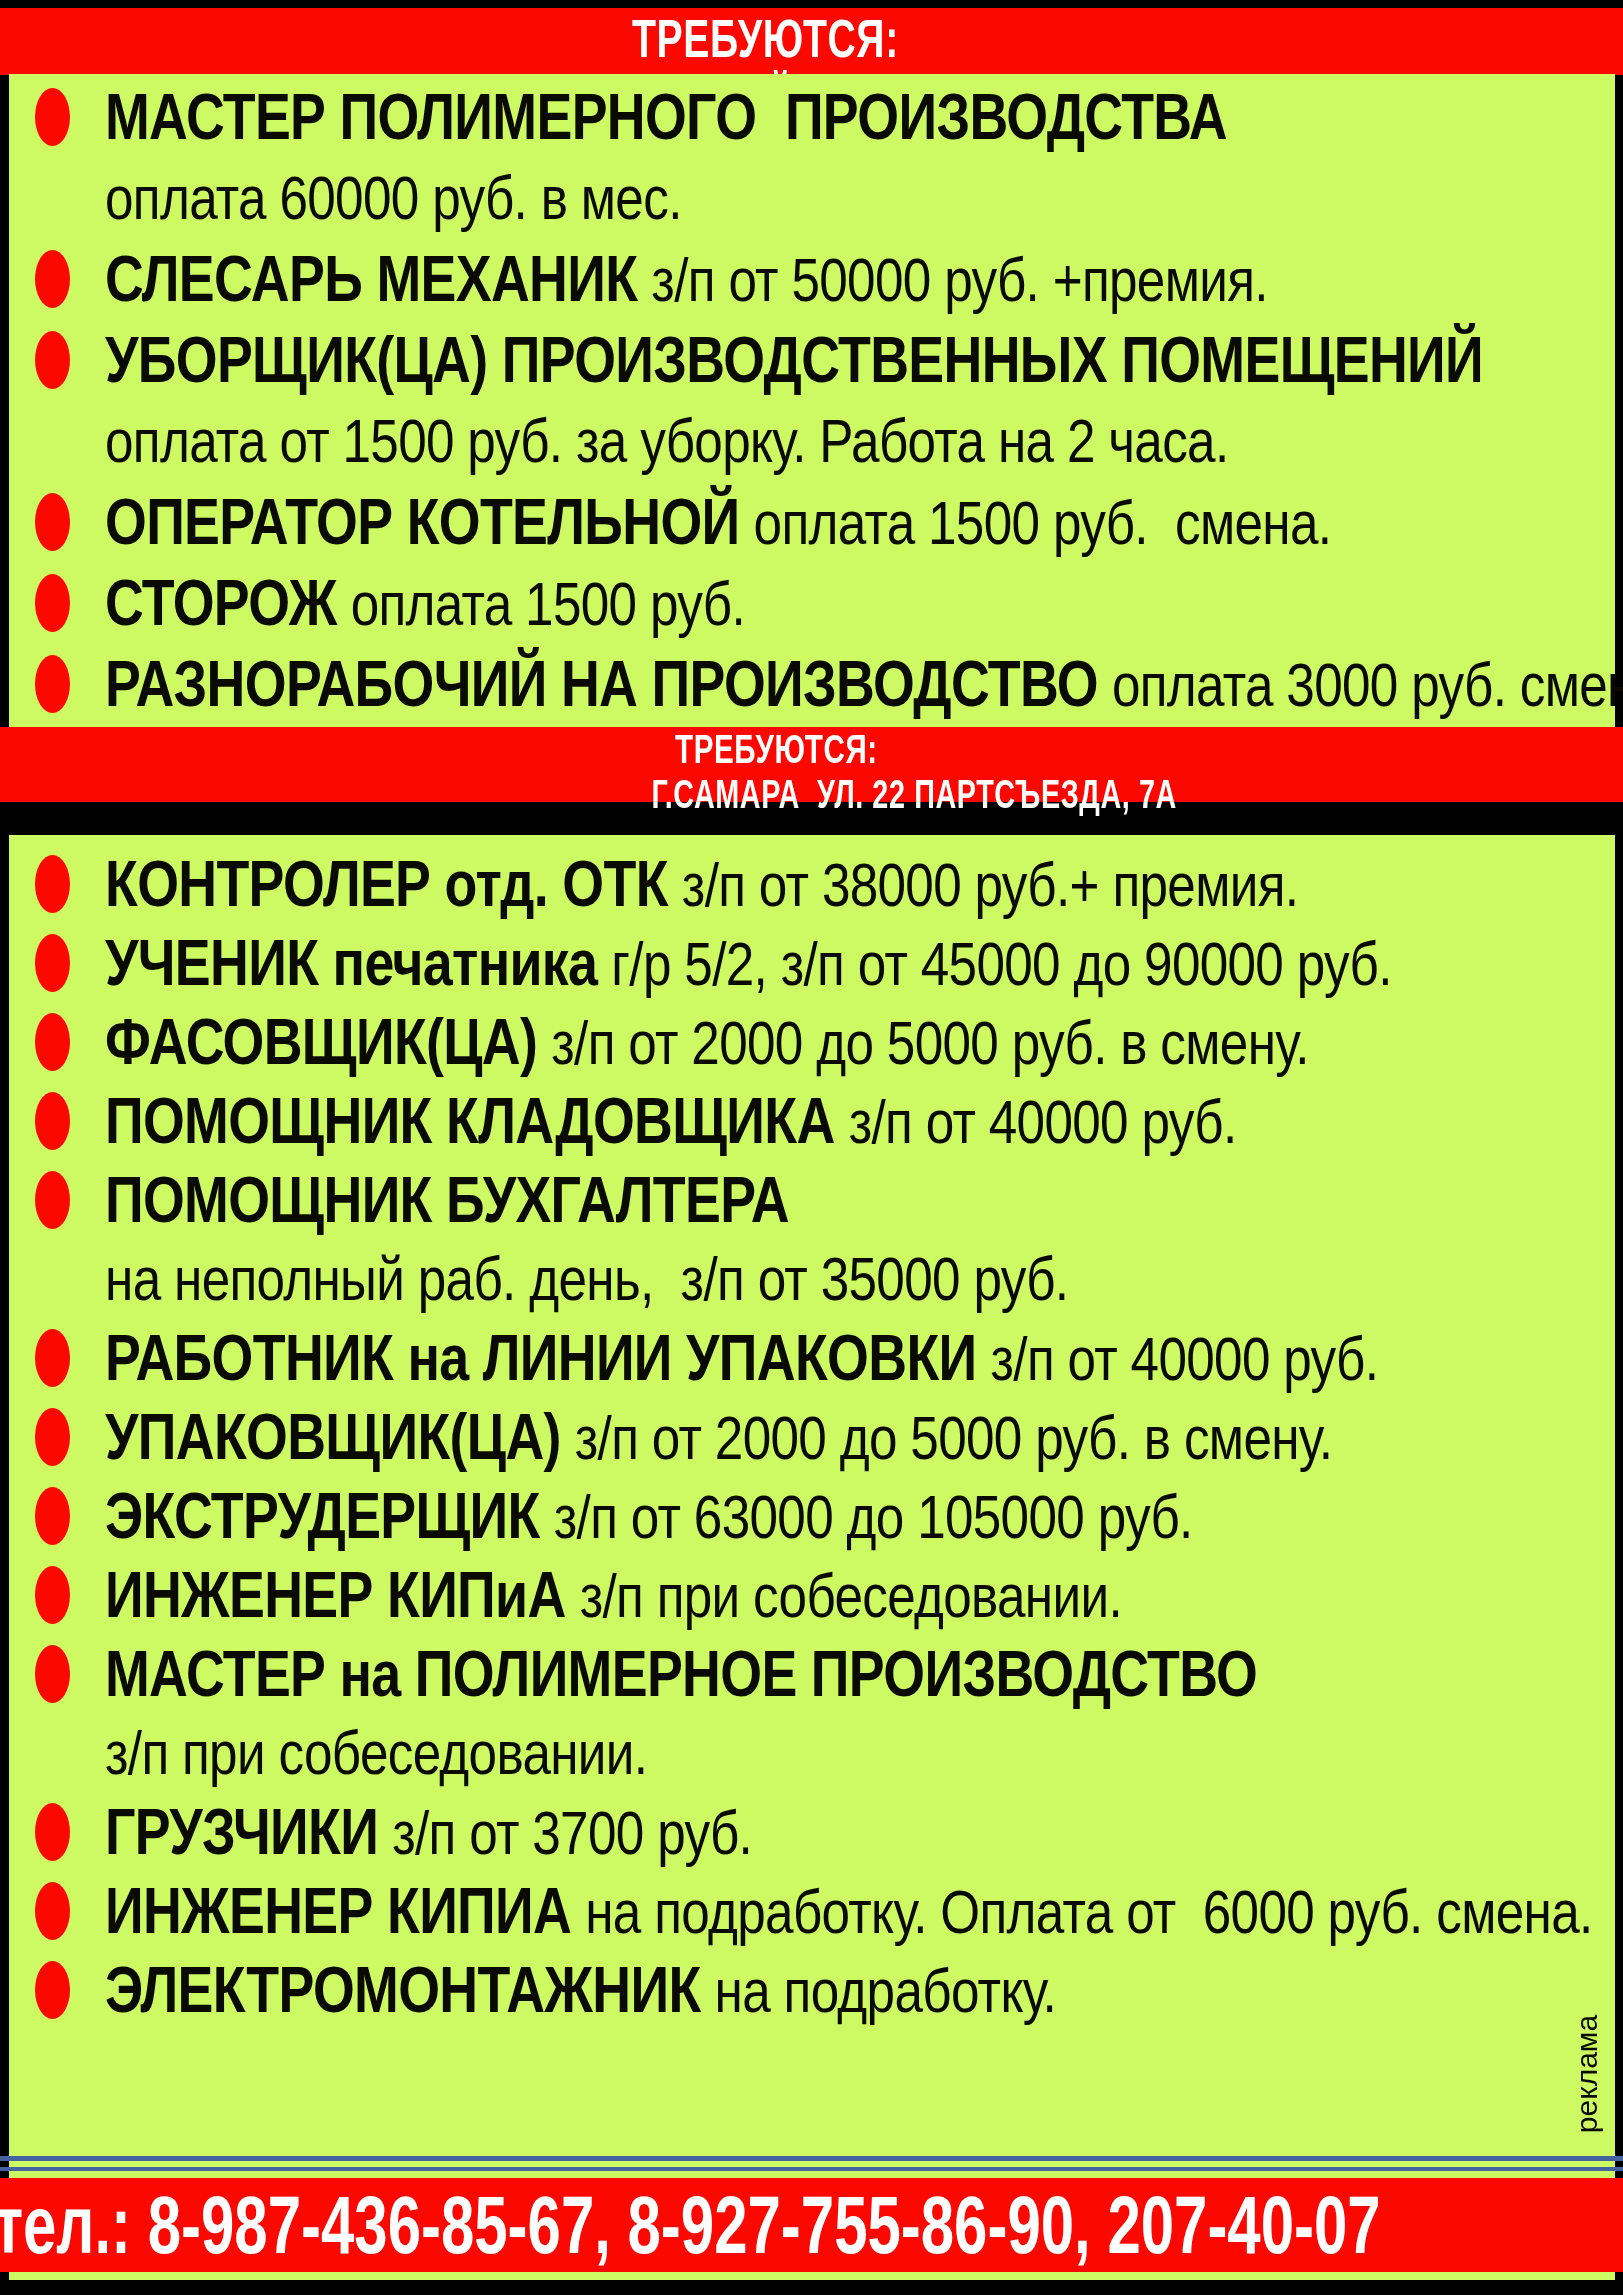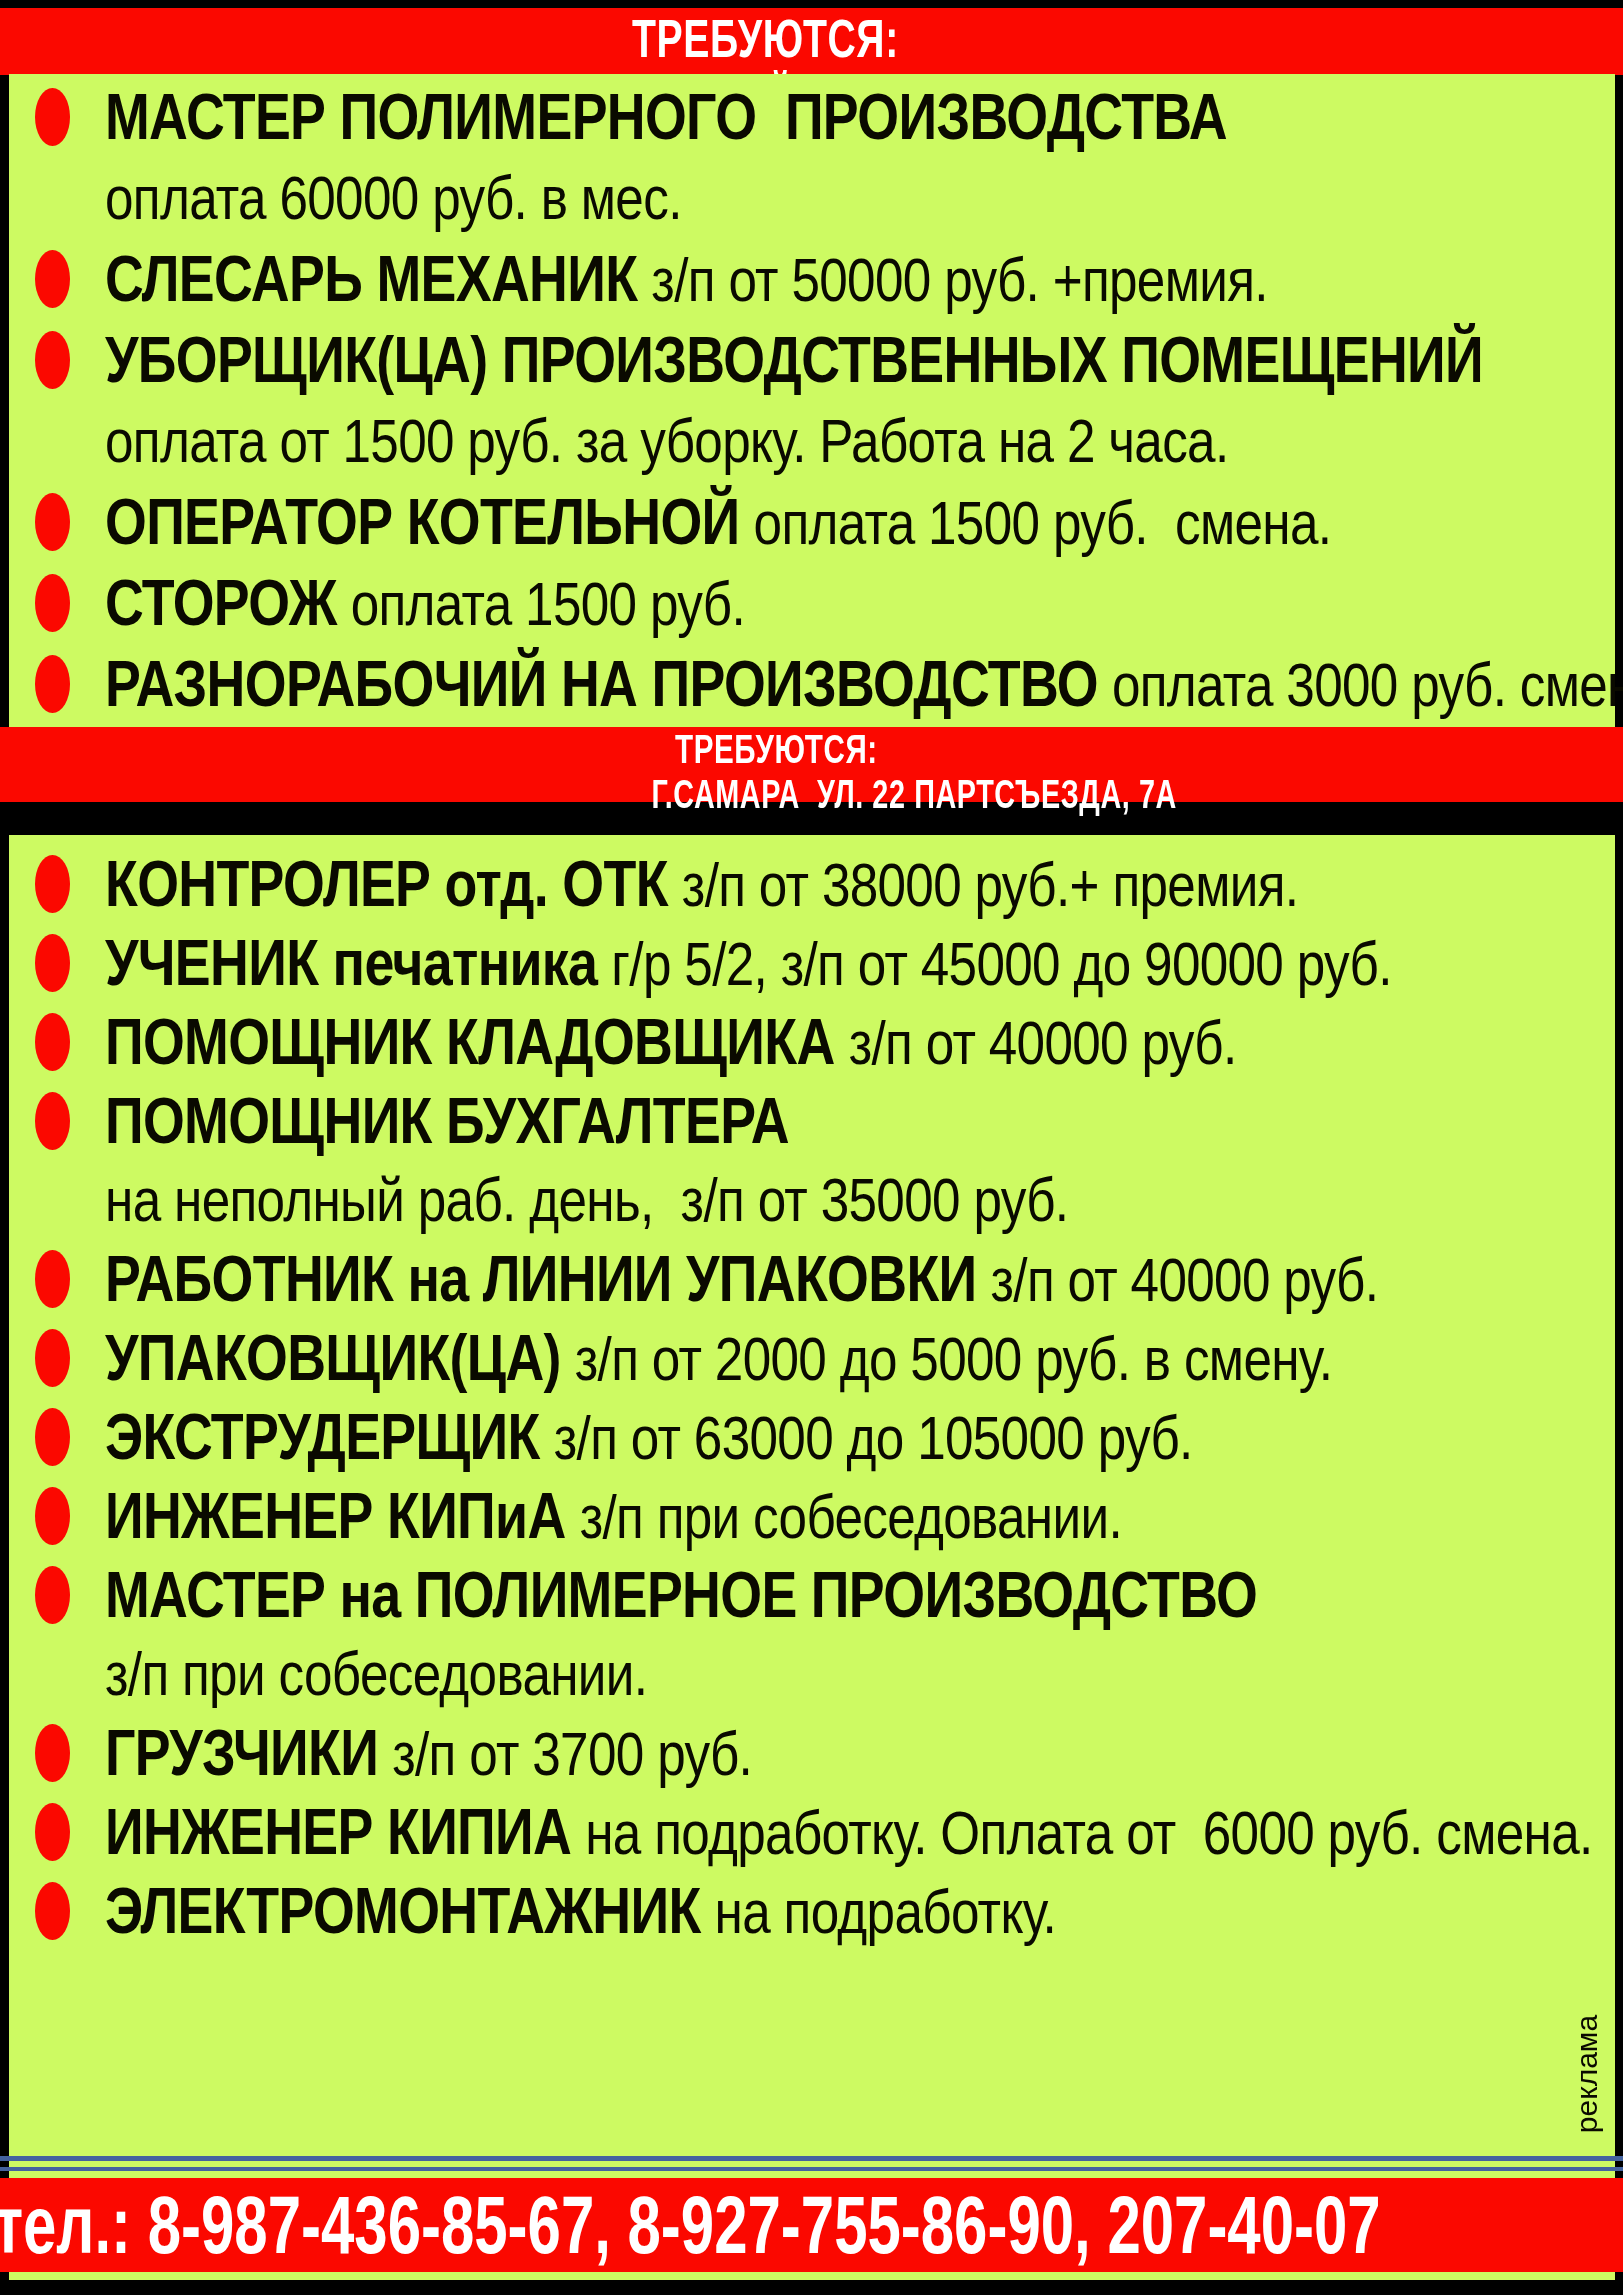--- a/index.html
+++ b/index.html
@@ -135,20 +135,24 @@
     <div class="row">
       <span class="bullet"></span>
       <span class="line"><b class="t">КОНТРОЛЕР отд. ОТК</b><span class="d">з/п от 38000 руб.+ премия.</span></span>
     </div>
     <div class="row">
       <span class="bullet"></span>
       <span class="line"><b class="t">УЧЕНИК печатника</b><span class="d">г/р 5/2, з/п от 45000 до 90000 руб.</span></span>
     </div>
     <div class="row">
       <span class="bullet"></span>
+      <span class="line"><b class="t">ФАСОВЩИК(ЦА)</b><span class="d">з/п от 2000 до 5000 руб. в смену.</span></span>
+    </div>
+    <div class="row">
+      <span class="bullet"></span>
       <span class="line"><b class="t">ПОМОЩНИК КЛАДОВЩИКА</b><span class="d">з/п от 40000 руб.</span></span>
     </div>
     <div class="row">
       <span class="bullet"></span>
       <span class="line"><b class="t">ПОМОЩНИК БУХГАЛТЕРА</b><span class="d"></span></span>
     </div>
     <div class="row cont">
       <span class="line"><span class="d">на неполный раб. день,  з/п от 35000 руб.</span></span>
     </div>
     <div class="row">

